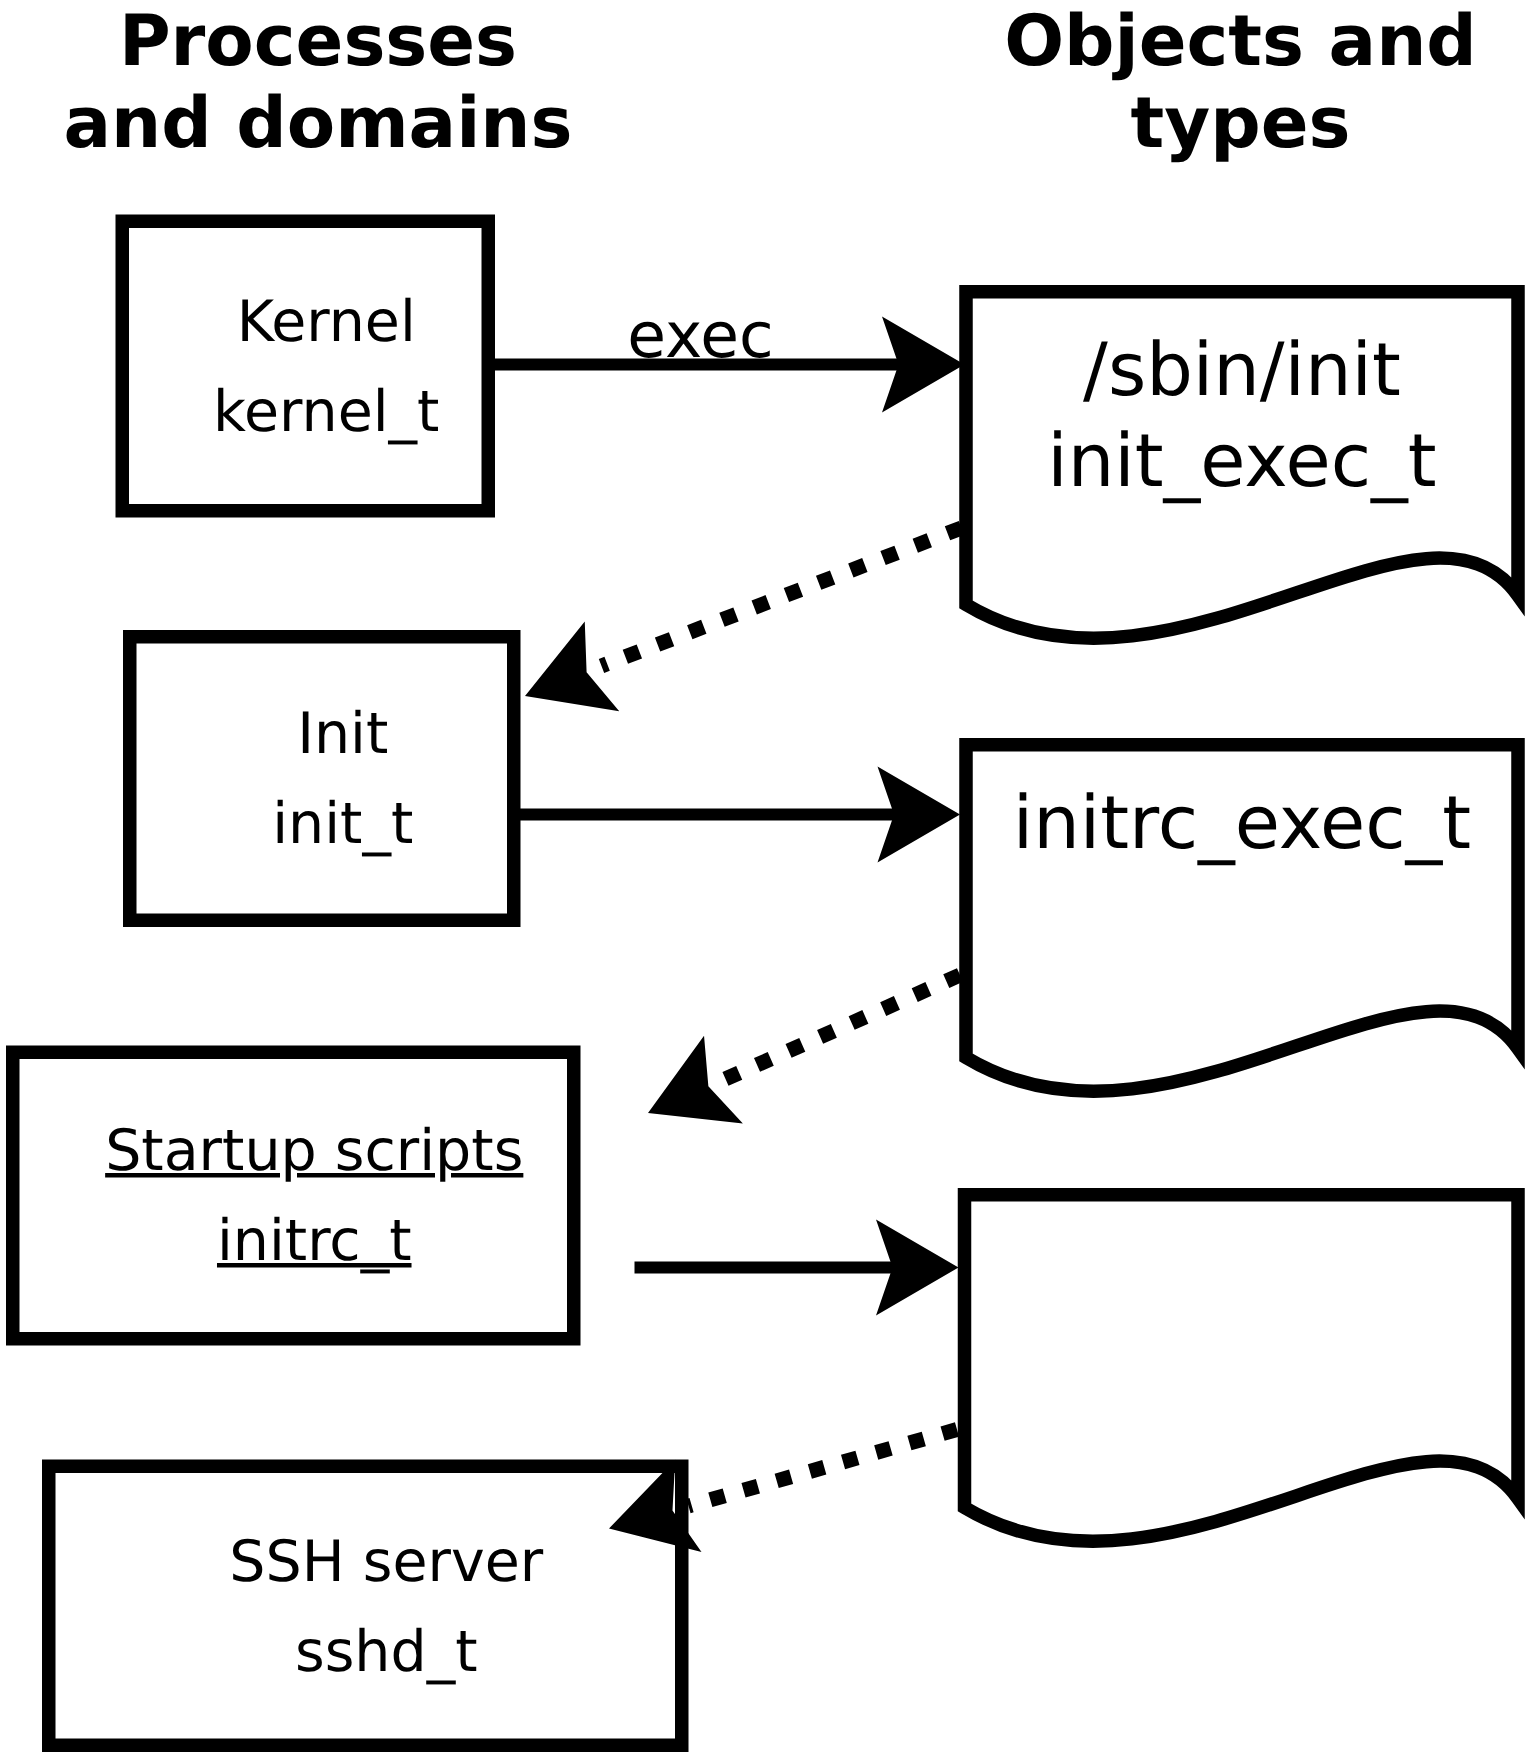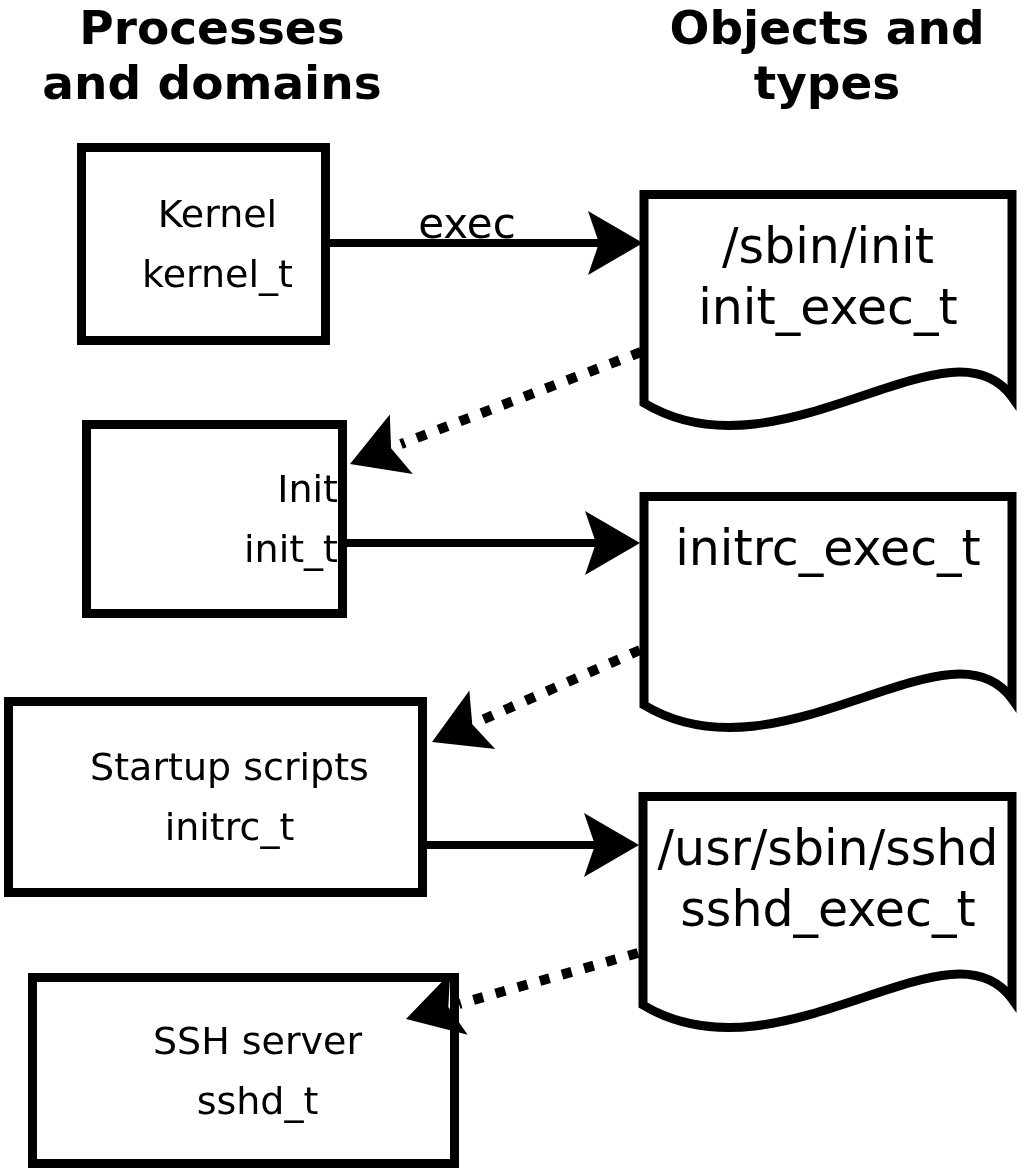--- a/index.html
+++ b/index.html
@@ -31,22 +31,22 @@
     display: flex;
     flex-direction: column;
     align-items: center;
     justify-content: center;
     text-align: center;
     font-size: 38px;
     line-height: 60px;
     padding-left: 28px;
   }
   .pbox-kernel  { left: 77px;  top: 143px; width: 253px; height: 202px; }
-  .pbox-init    { left: 82px;  top: 420px; width: 265px; height: 198px; align-items: flex-end; }
-  .pbox-startup { left: 4px;   top: 697px; width: 423px; height: 200px; }
+  .pbox-init    { left: 82px;  top: 420px; width: 265px; height: 198px; }
+  .pbox-startup { left: 4px;   top: 697px; width: 383px; height: 200px; text-decoration: underline; }
   .pbox-sshd    { left: 28px;  top: 973px; width: 431px; height: 195px; }
   .svg-layer { position: absolute; left: 0; top: 0; }
   .doc { fill: #ffffff; stroke: #000000; stroke-width: 9; }
   .arrow-line  { stroke: #000000; stroke-width: 8; }
   .dotted-line { stroke: #000000; stroke-width: 10; stroke-dasharray: 10 13; }
   .head { fill: #000000; stroke: none; }
   .dtext {
     position: absolute;
     left: 640px;
     width: 376px;
@@ -122,18 +122,14 @@
 
   <div class="exec-label">exec</div>
 
   <div class="dtext dtext-1">
     <div>/sbin/init</div>
     <div>init_exec_t</div>
   </div>
   <div class="dtext dtext-2">
     <div>initrc_exec_t</div>
   </div>
-  <div class="dtext dtext-3">
-    <div>/usr/sbin/sshd</div>
-    <div>sshd_exec_t</div>
-  </div>
 
 </div>
 
 </body></html>

